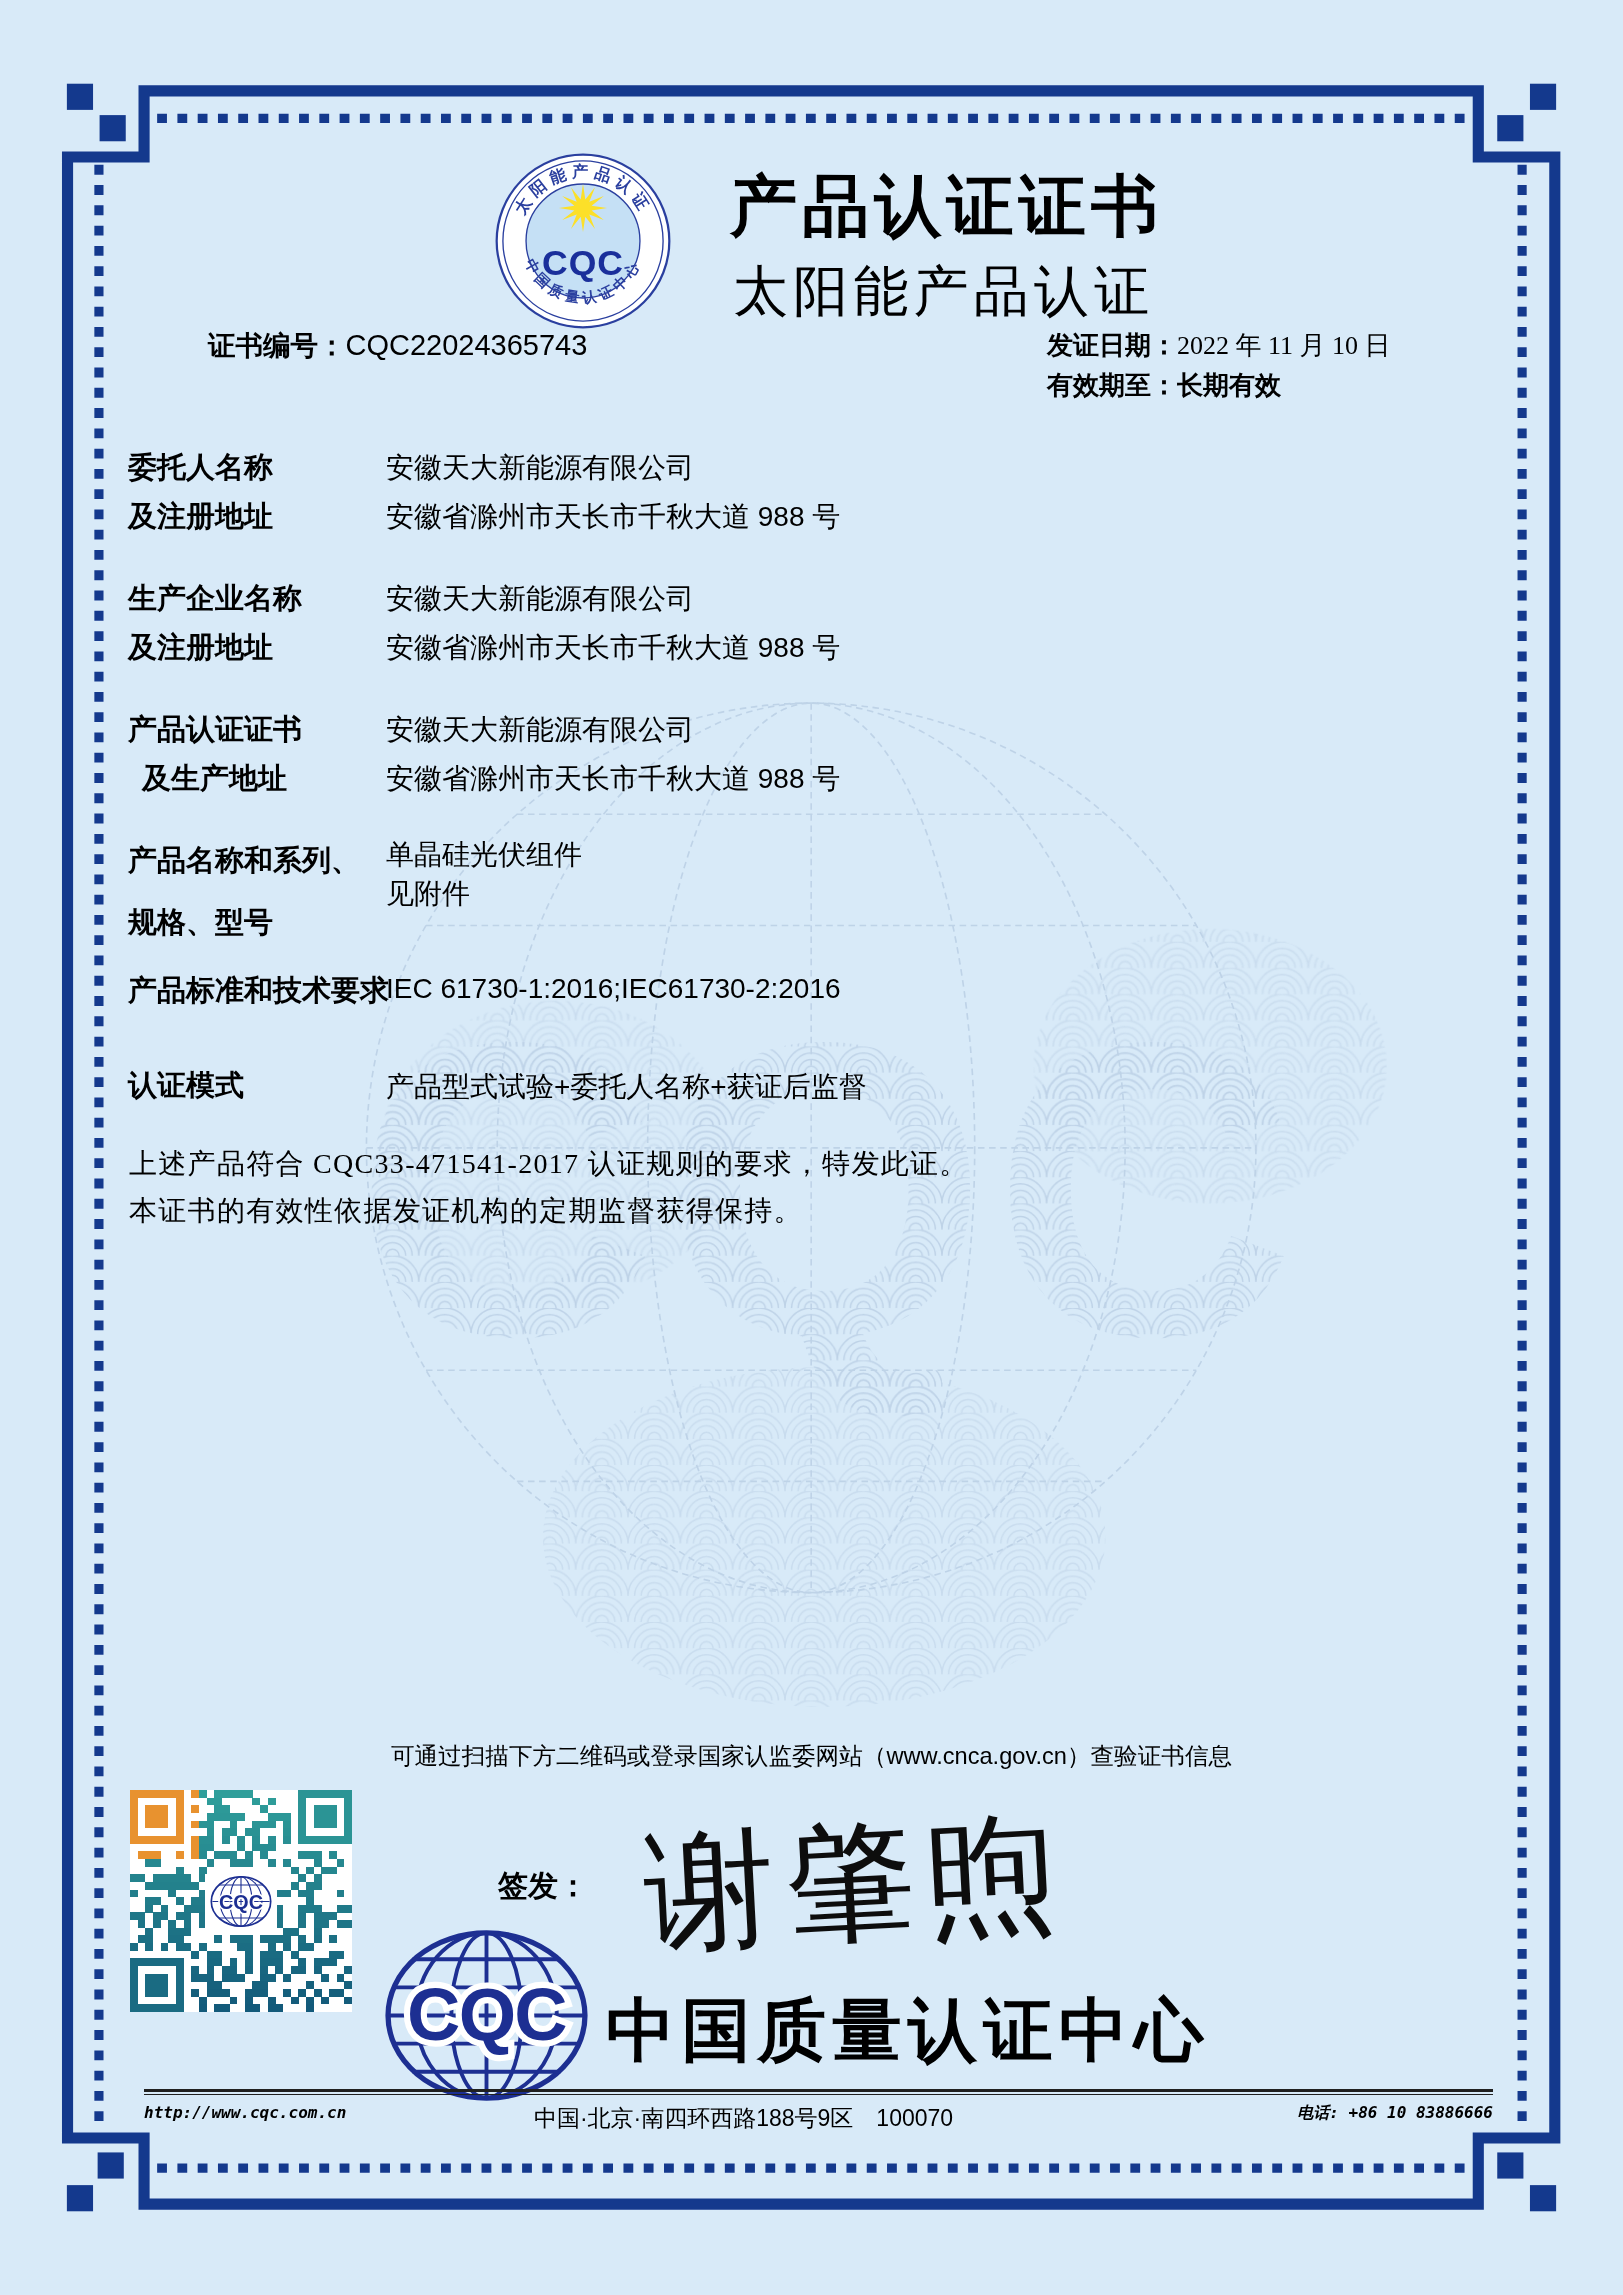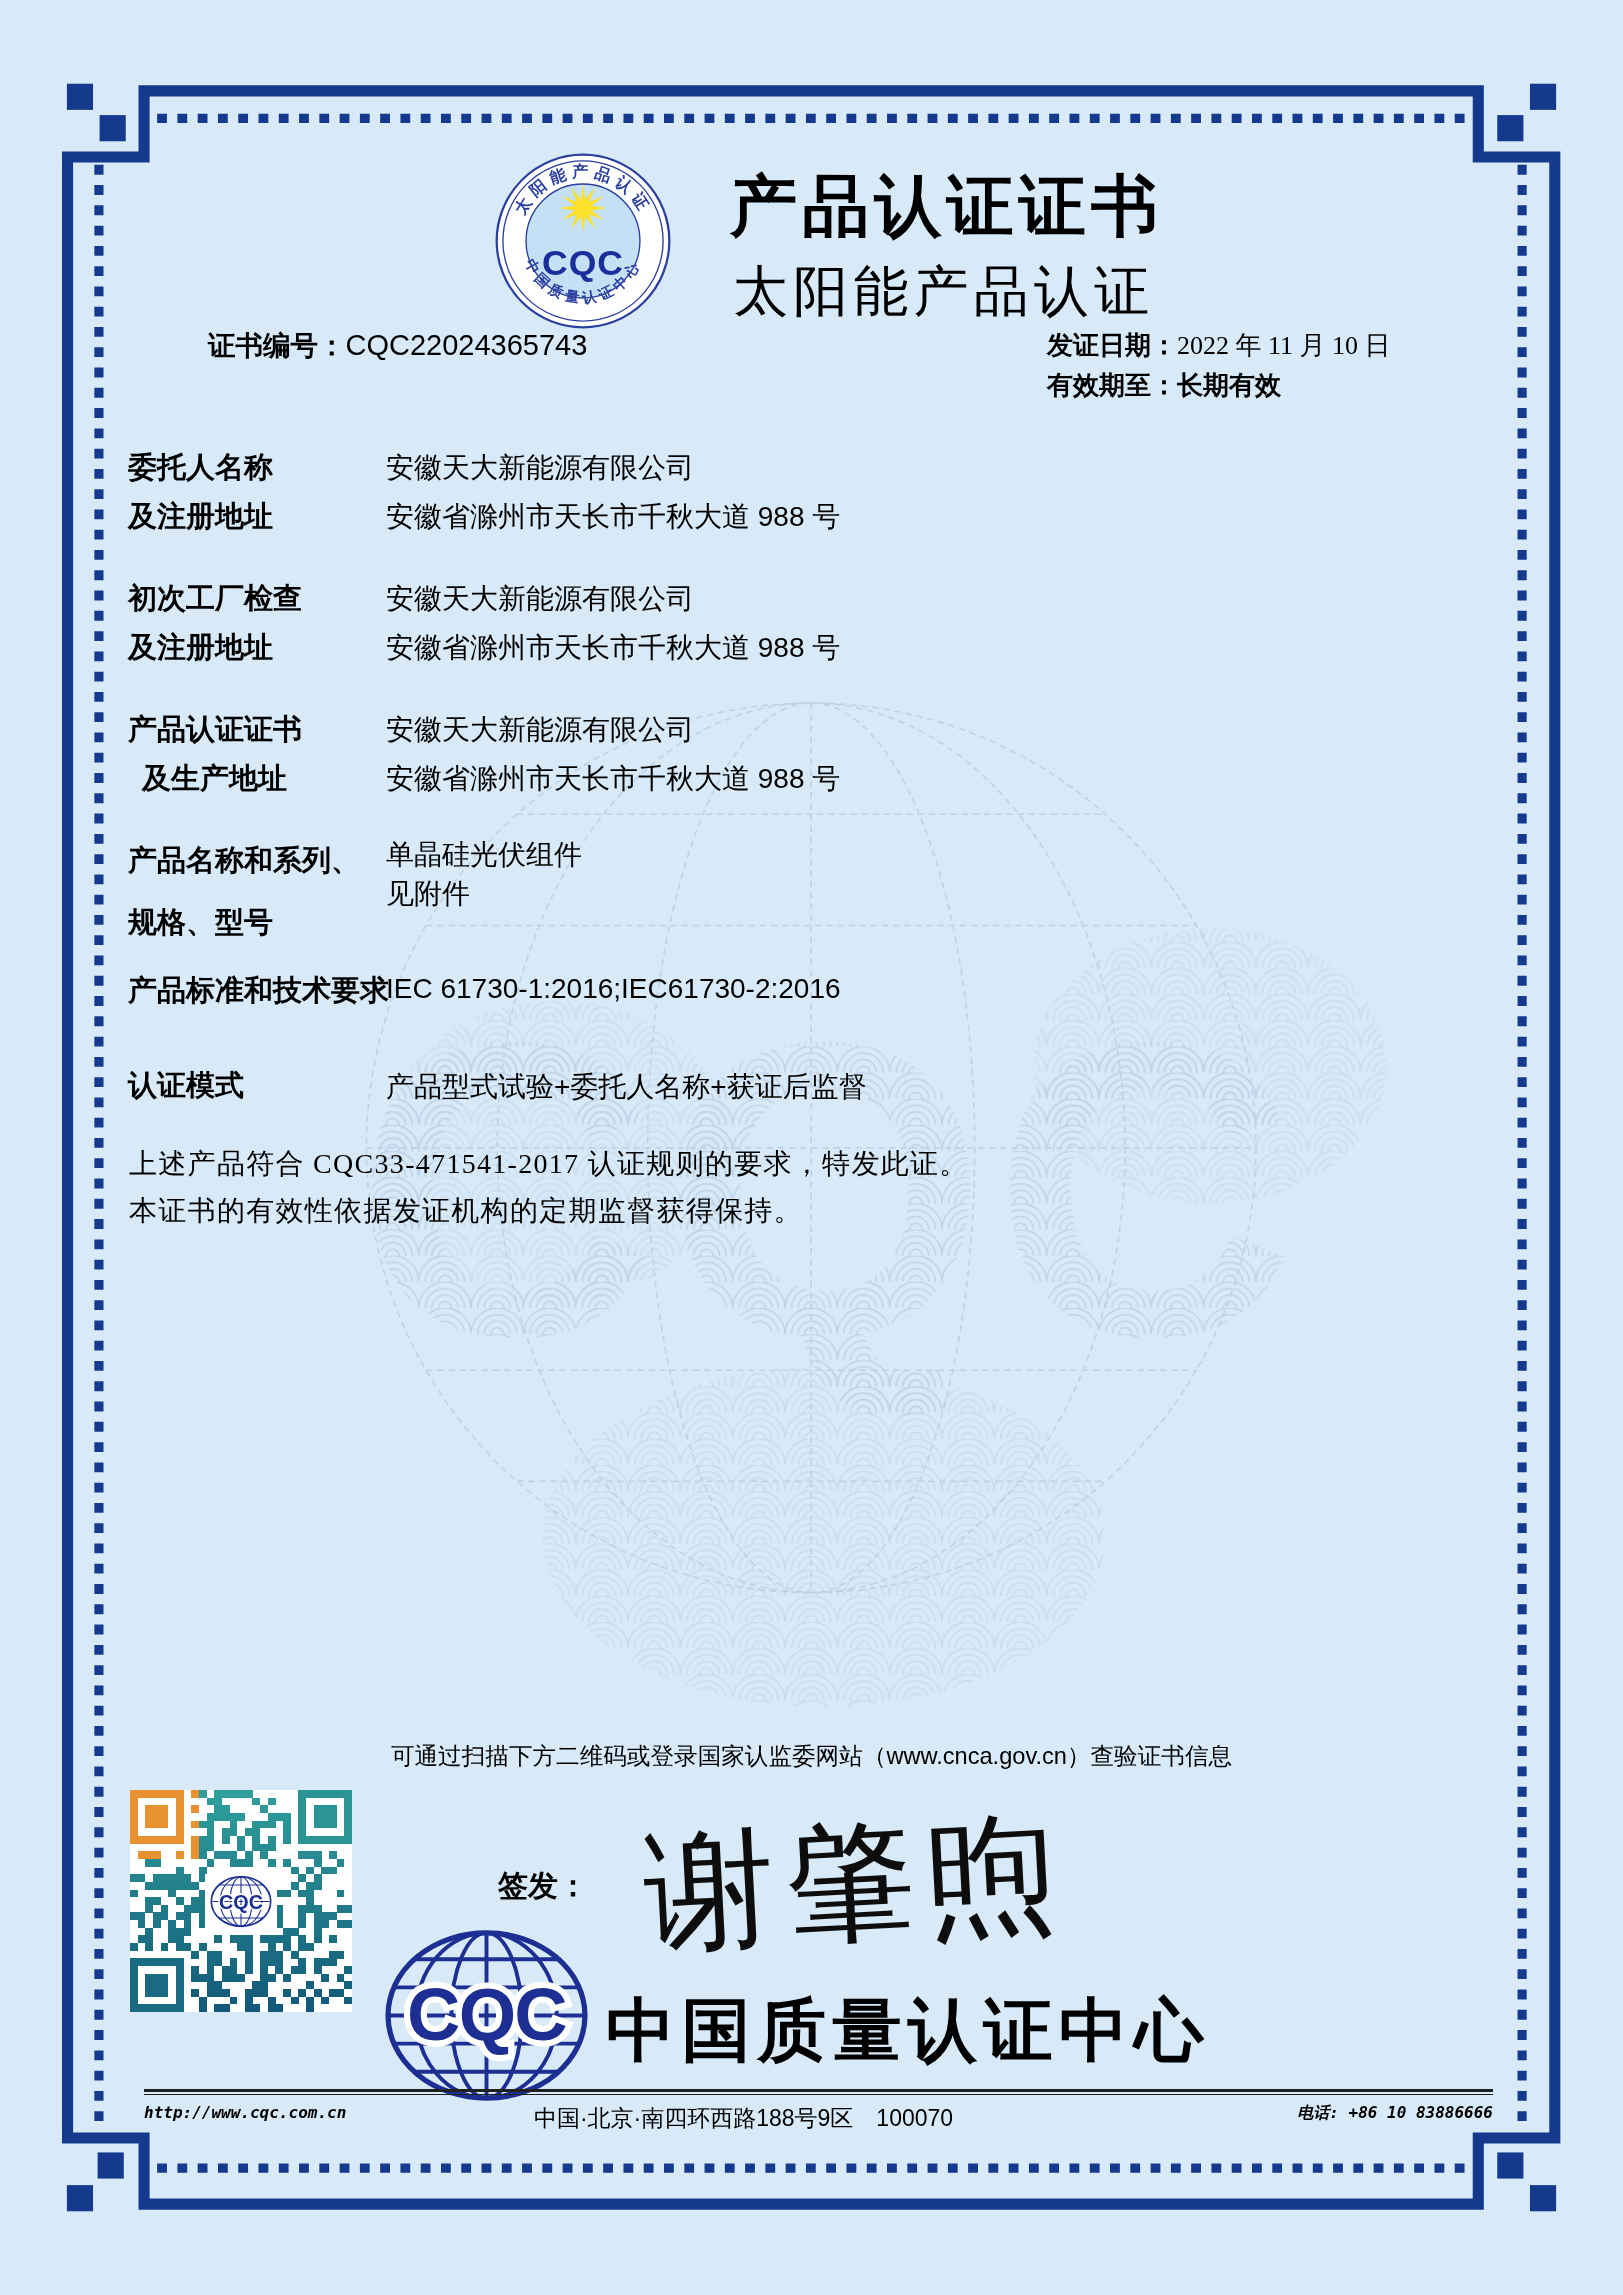--- a/index.html
+++ b/index.html
@@ -120,21 +120,21 @@
   </div>
   <div class="abs dateline" style="left:1047px;top:368px;">
     <span class="lb">有效期至：</span><span style="font-weight:700;">长期有效</span>
   </div>
 
   <div class="abs flabel" style="left:128px;top:448px;">委托人名称</div>
   <div class="abs fvalue" style="left:386px;top:449px;">安徽天大新能源有限公司</div>
   <div class="abs flabel" style="left:128px;top:497px;">及注册地址</div>
   <div class="abs fvalue" style="left:386px;top:498px;">安徽省滁州市天长市千秋大道 988 号</div>
 
-  <div class="abs flabel" style="left:128px;top:579px;">初次工厂检查</div>
+  <div class="abs flabel" style="left:128px;top:579px;">生产企业名称</div>
   <div class="abs fvalue" style="left:386px;top:580px;">安徽天大新能源有限公司</div>
   <div class="abs flabel" style="left:128px;top:628px;">及注册地址</div>
   <div class="abs fvalue" style="left:386px;top:629px;">安徽省滁州市天长市千秋大道 988 号</div>
 
   <div class="abs flabel" style="left:128px;top:710px;">产品认证证书</div>
   <div class="abs fvalue" style="left:386px;top:711px;">安徽天大新能源有限公司</div>
   <div class="abs flabel" style="left:128px;top:759px;margin-left:14px;">及生产地址</div>
   <div class="abs fvalue" style="left:386px;top:760px;">安徽省滁州市天长市千秋大道 988 号</div>
 
   <div class="abs flabel" style="left:128px;top:841px;">产品名称和系列、</div>

